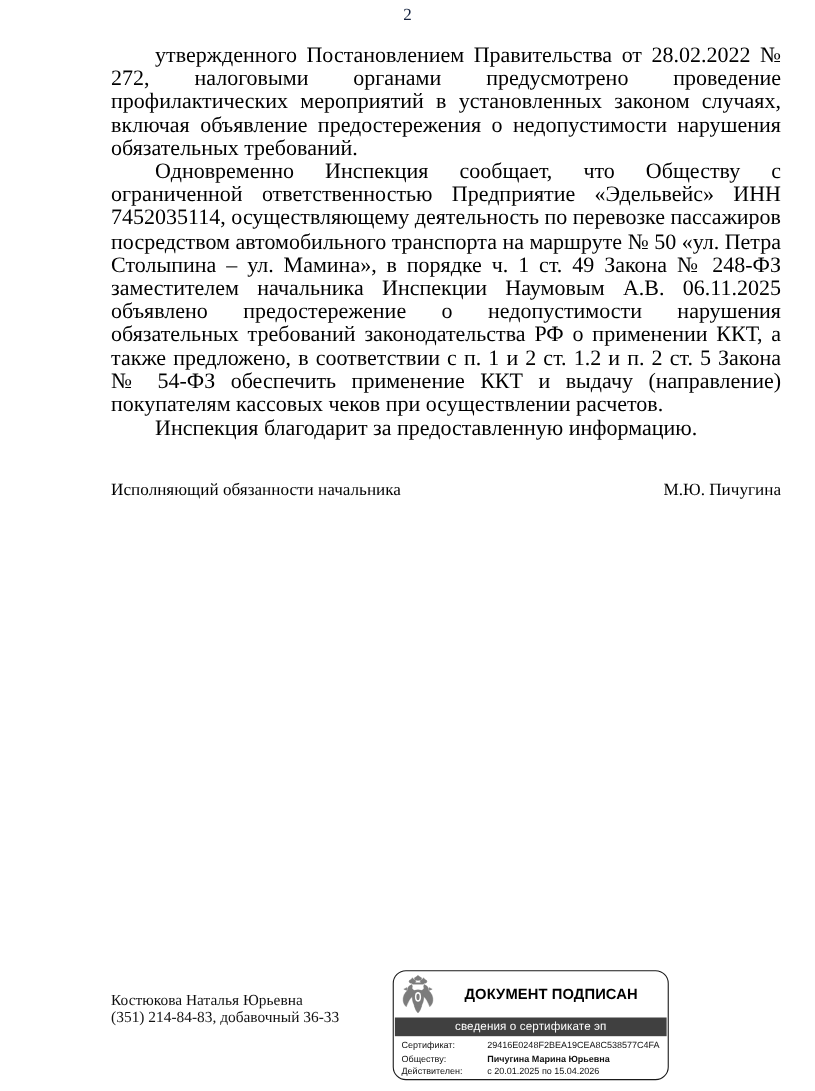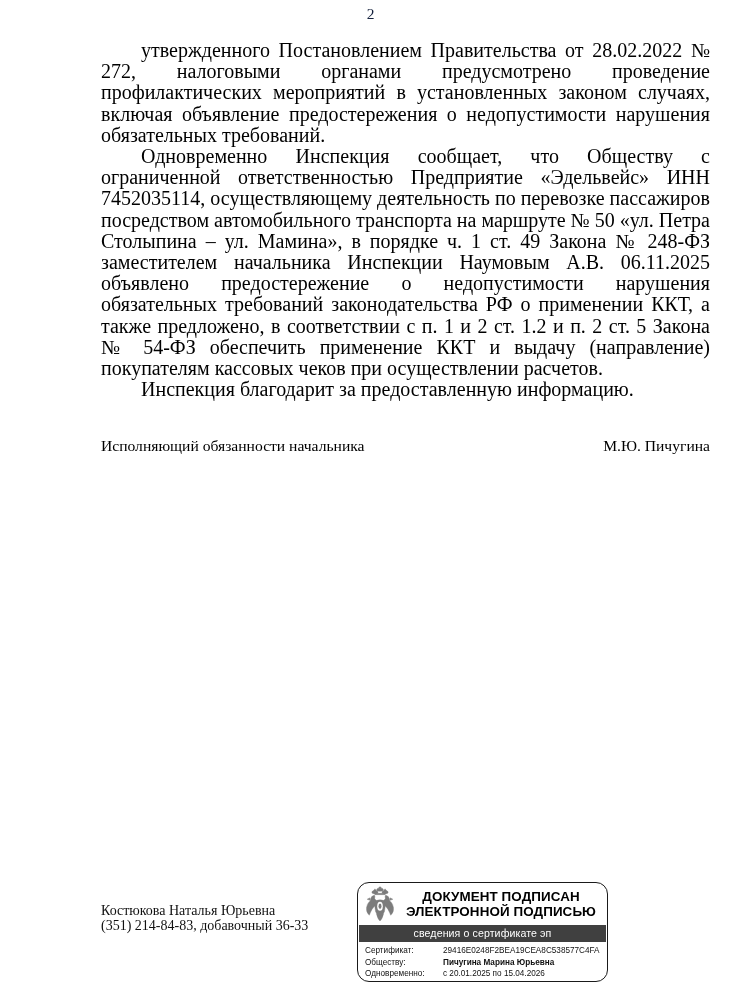--- a/index.html
+++ b/index.html
@@ -206,36 +206,35 @@
         </g>
         <g fill="#ffffff">
           <ellipse cx="30" cy="36" rx="5" ry="8"></ellipse>
         </g>
         <g fill="#4a4a4a">
           <ellipse cx="30" cy="36" rx="2.6" ry="5"></ellipse>
         </g>
       </svg>
       <div class="stamp-title">
         <span>ДОКУМЕНТ ПОДПИСАН</span>
-        <span>ЭЛЕКТРОННОЙ ПОДПИСЬЮ</span>
       </div>
     </div>
 
     <div class="stamp-banner">сведения о сертификате эп</div>
 
     <div class="stamp-details">
       <div class="detail-row">
         <div class="detail-label">Сертификат:</div>
         <div class="detail-value">29416E0248F2BEA19CEA8C538577C4FA</div>
       </div>
       <div class="detail-row">
         <div class="detail-label">Обществу:</div>
         <div class="detail-value bold">Пичугина Марина Юрьевна</div>
       </div>
       <div class="detail-row">
-        <div class="detail-label">Одновременно:</div>
+        <div class="detail-label">Действителен:</div>
         <div class="detail-value">с 20.01.2025 по 15.04.2026</div>
       </div>
     </div>
 
   </div>
 
 </div>
 
 </body></html>

